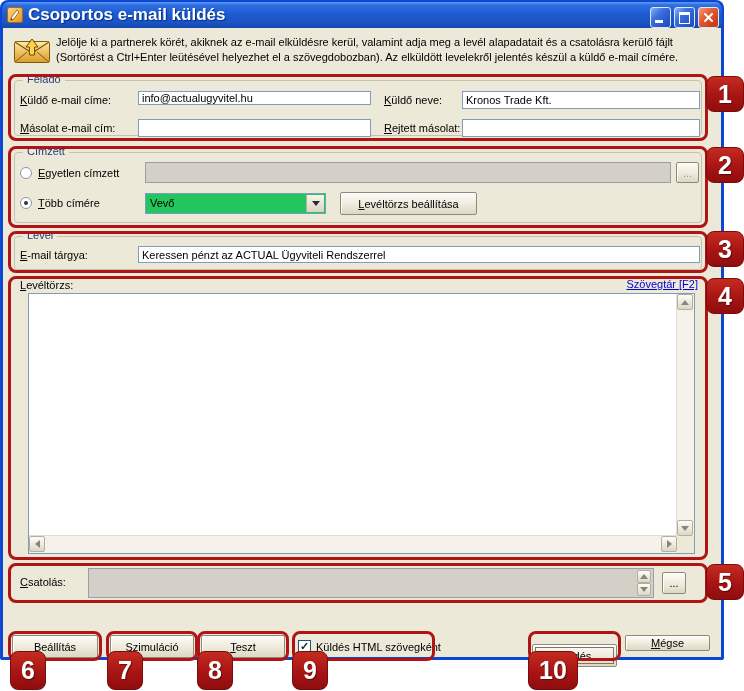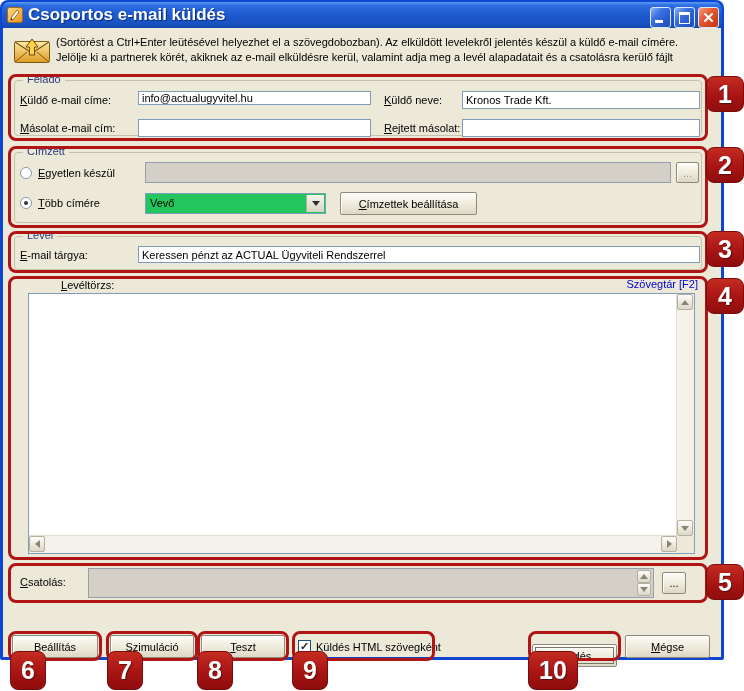--- a/index.html
+++ b/index.html
@@ -65,21 +65,21 @@
   .bodybox{position:absolute;left:28px;top:293px;width:667px;height:261px;background:#fff;
            border:1px solid #7f9db9;box-sizing:border-box;}
   .v-track{position:absolute;right:0;top:0;width:17px;bottom:17px;background:#f4f2ea;border-left:1px solid #e2dfd2;}
   .h-track{position:absolute;left:0;bottom:0;right:17px;height:17px;background:#f4f2ea;border-top:1px solid #e2dfd2;}
   .corner{position:absolute;right:0;bottom:0;width:17px;height:17px;background:#ece9d8;}
   .spin-col{position:absolute;right:1px;top:1px;bottom:1px;width:15px;}
   .spin-btn{position:absolute;left:0;width:14px;height:13px;border-radius:2px;
             background:linear-gradient(180deg,#fefdfb,#dcd8c6);border:1px solid #b3af9c;
             box-sizing:border-box;display:flex;align-items:center;justify-content:center;}
   
-  .link{position:absolute;color:#0000d4;cursor:pointer;}
+  .link{position:absolute;color:#0000d4;text-decoration:underline;cursor:pointer;}
   
   .redbox{position:absolute;border:3px solid #b01414;border-radius:8px;box-sizing:border-box;
           z-index:15;pointer-events:none;}
   .badge{position:absolute;background:linear-gradient(180deg,#c42c20 0%,#a81414 55%,#8f0d0d 100%);
          border:1px solid #7c0b0b;border-radius:8px;color:#fff;font-weight:bold;font-size:25px;
          display:flex;align-items:center;justify-content:center;z-index:20;
          text-shadow:1px 1px 1px rgba(0,0,0,.45);box-sizing:border-box;}
 </style>
 </head>
 <body>
@@ -121,66 +121,66 @@
       <stop offset="0" stop-color="#ffe9a8"></stop>
           <stop offset="1" stop-color="#dd9a22"></stop>
     </linearGradient>
       </defs>
     <rect x="1.5" y="6.5" width="35" height="21" rx="2" fill="url(#g2)" stroke="#7a5a10"></rect>
     <path d="M2 7 L19 18 L36 7" fill="none" stroke="#7a5a10" stroke-width="1.2"></path>
     <path d="M2 27 L14 17 M36 27 L24 17" fill="none" stroke="#7a5a10" stroke-width="1"></path>
     <polygon points="19,4 25,12 21.6,12 21.6,20 16.4,20 16.4,12 13,12" fill="#ffd24a" stroke="#6b4a08" stroke-width="1"></polygon>
   </svg>
   <div class="hdr-text">
+    <div>Jelölje ki a partnerek körét, akiknek az e-mail elküldésre kerül, valamint adja meg a levél alapadatait és a csatolásra kerülő fájlt</div>
     <div>(Sortörést a Ctrl+Enter leütésével helyezhet el a szövegdobozban). Az elküldött levelekről jelentés készül a küldő e-mail címére.</div>
-    <div>Jelölje ki a partnerek körét, akiknek az e-mail elküldésre kerül, valamint adja meg a levél alapadatait és a csatolásra kerülő fájlt</div>
   </div>
 
   <div class="grp" style="left:14px;top:80px;width:688px;height:56px;">
     <span class="grp-legend">Feladó</span>
   </div>
   <span class="lbl accel" style="left:20px;top:94px;">Küldő e-mail címe:</span>
   <input class="inp" style="left: 138px; top: 91px; width: 233px; height: 14px;" value="info@actualugyvitel.hu">
   <span class="lbl accel" style="left:384px;top:94px;">Küldő neve:</span>
   <input class="inp" style="left: 462px; top: 91px; width: 238px; height: 18px;" value="Kronos Trade Kft.">
   <span class="lbl accel" style="left:20px;top:122px;">Másolat e-mail cím:</span>
   <input class="inp" style="left: 138px; top: 119px; width: 233px; height: 18px;" value="">
   <span class="lbl accel" style="left:384px;top:122px;">Rejtett másolat:</span>
   <input class="inp" style="left: 462px; top: 119px; width: 238px; height: 18px;" value="">
 
   <div class="grp" style="left:14px;top:152px;width:688px;height:71px;">
     <span class="grp-legend">Címzett</span>
   </div>
   <span class="radio" style="left:20px;top:167px;"></span>
-  <span class="lbl accel" style="left:38px;top:167px;">Egyetlen készül</span>
+  <span class="lbl accel" style="left:38px;top:167px;">Egyetlen címzett</span>
   <div class="inp-dis" style="left:145px;top:162px;width:526px;height:21px;"></div>
   <div class="btn btn-dots-dis" style="left:676px;top:162px;width:23px;height:21px;">
     <span>...</span>
   </div>
   <span class="radio" style="left:20px;top:197px;">
       <span class="dot"></span>
     </span>
   <span class="lbl accel" style="left:38px;top:197px;">Több címére</span>
   <div class="combo" style="left:145px;top:193px;width:181px;height:21px;">
     <span class="val">Vevő</span>
     <span class="drop">
         <span class="tri-blk"></span>
       </span>
   </div>
   <div class="btn" style="left:340px;top:192px;width:137px;height:23px;">
-    <span class="accel">Címzettek beállítása</span>
+    <span class="accel">Levéltörzs beállítása</span>
   </div>
 
   <div class="grp" style="left:14px;top:236px;width:688px;height:34px;">
     <span class="grp-legend">Levél</span>
   </div>
   <span class="lbl accel" style="left:20px;top:249px;">E-mail tárgya:</span>
   <input class="inp" style="left: 138px; top: 246px; width: 562px; height: 17px;" value="Keressen pénzt az ACTUAL Ügyviteli Rendszerrel">
 
-  <span class="lbl accel" style="left:20px;top:279px;margin-left:41px;">Levéltörzs:</span>
+  <span class="lbl accel" style="left:20px;top:279px;">Levéltörzs:</span>
   <span class="link" style="left:560px;top:278px;width:138px;text-align:right;">Szövegtár [F2]</span>
   <div class="bodybox">
     <div class="v-track">
       <div class="sb-btn" style="left:0;top:0;">
           <span class="tri-up"></span>
         </div>
       <div class="sb-btn" style="left:0;bottom:0;">
           <span class="tri-dn"></span>
         </div>
     </div>
@@ -220,21 +220,21 @@
     <span class="accel">Teszt</span>
   </div>
   <span class="checkbox" style="left:298px;top:640px;">
     <span>✓</span>
   </span>
   <span class="lbl" style="left:316px;top:641px;">Küldés HTML szövegként</span>
   <div class="btn" style="left:532px;top:644px;width:85px;height:23px;">
     <span class="focus-rect"></span>
     <span class="accel">Küldés</span>
   </div>
-  <div class="btn" style="left:625px;top:635px;width:85px;height:23px;">
+  <div class="btn" style="left:625px;top:635px;width:85px;height:16px;">
     <span class="accel">Mégse</span>
   </div>
 
   <div class="redbox" style="left:8px;top:74px;width:700px;height:67px;"></div>
   <div class="redbox" style="left:8px;top:146px;width:700px;height:82px;"></div>
   <div class="redbox" style="left:8px;top:231px;width:700px;height:42px;"></div>
   <div class="redbox" style="left:8px;top:276px;width:700px;height:284px;"></div>
   <div class="redbox" style="left:8px;top:563px;width:700px;height:40px;"></div>
   <div class="redbox" style="left:8px;top:631px;width:94px;height:30px;"></div>
   <div class="redbox" style="left:106px;top:631px;width:92px;height:30px;"></div>

